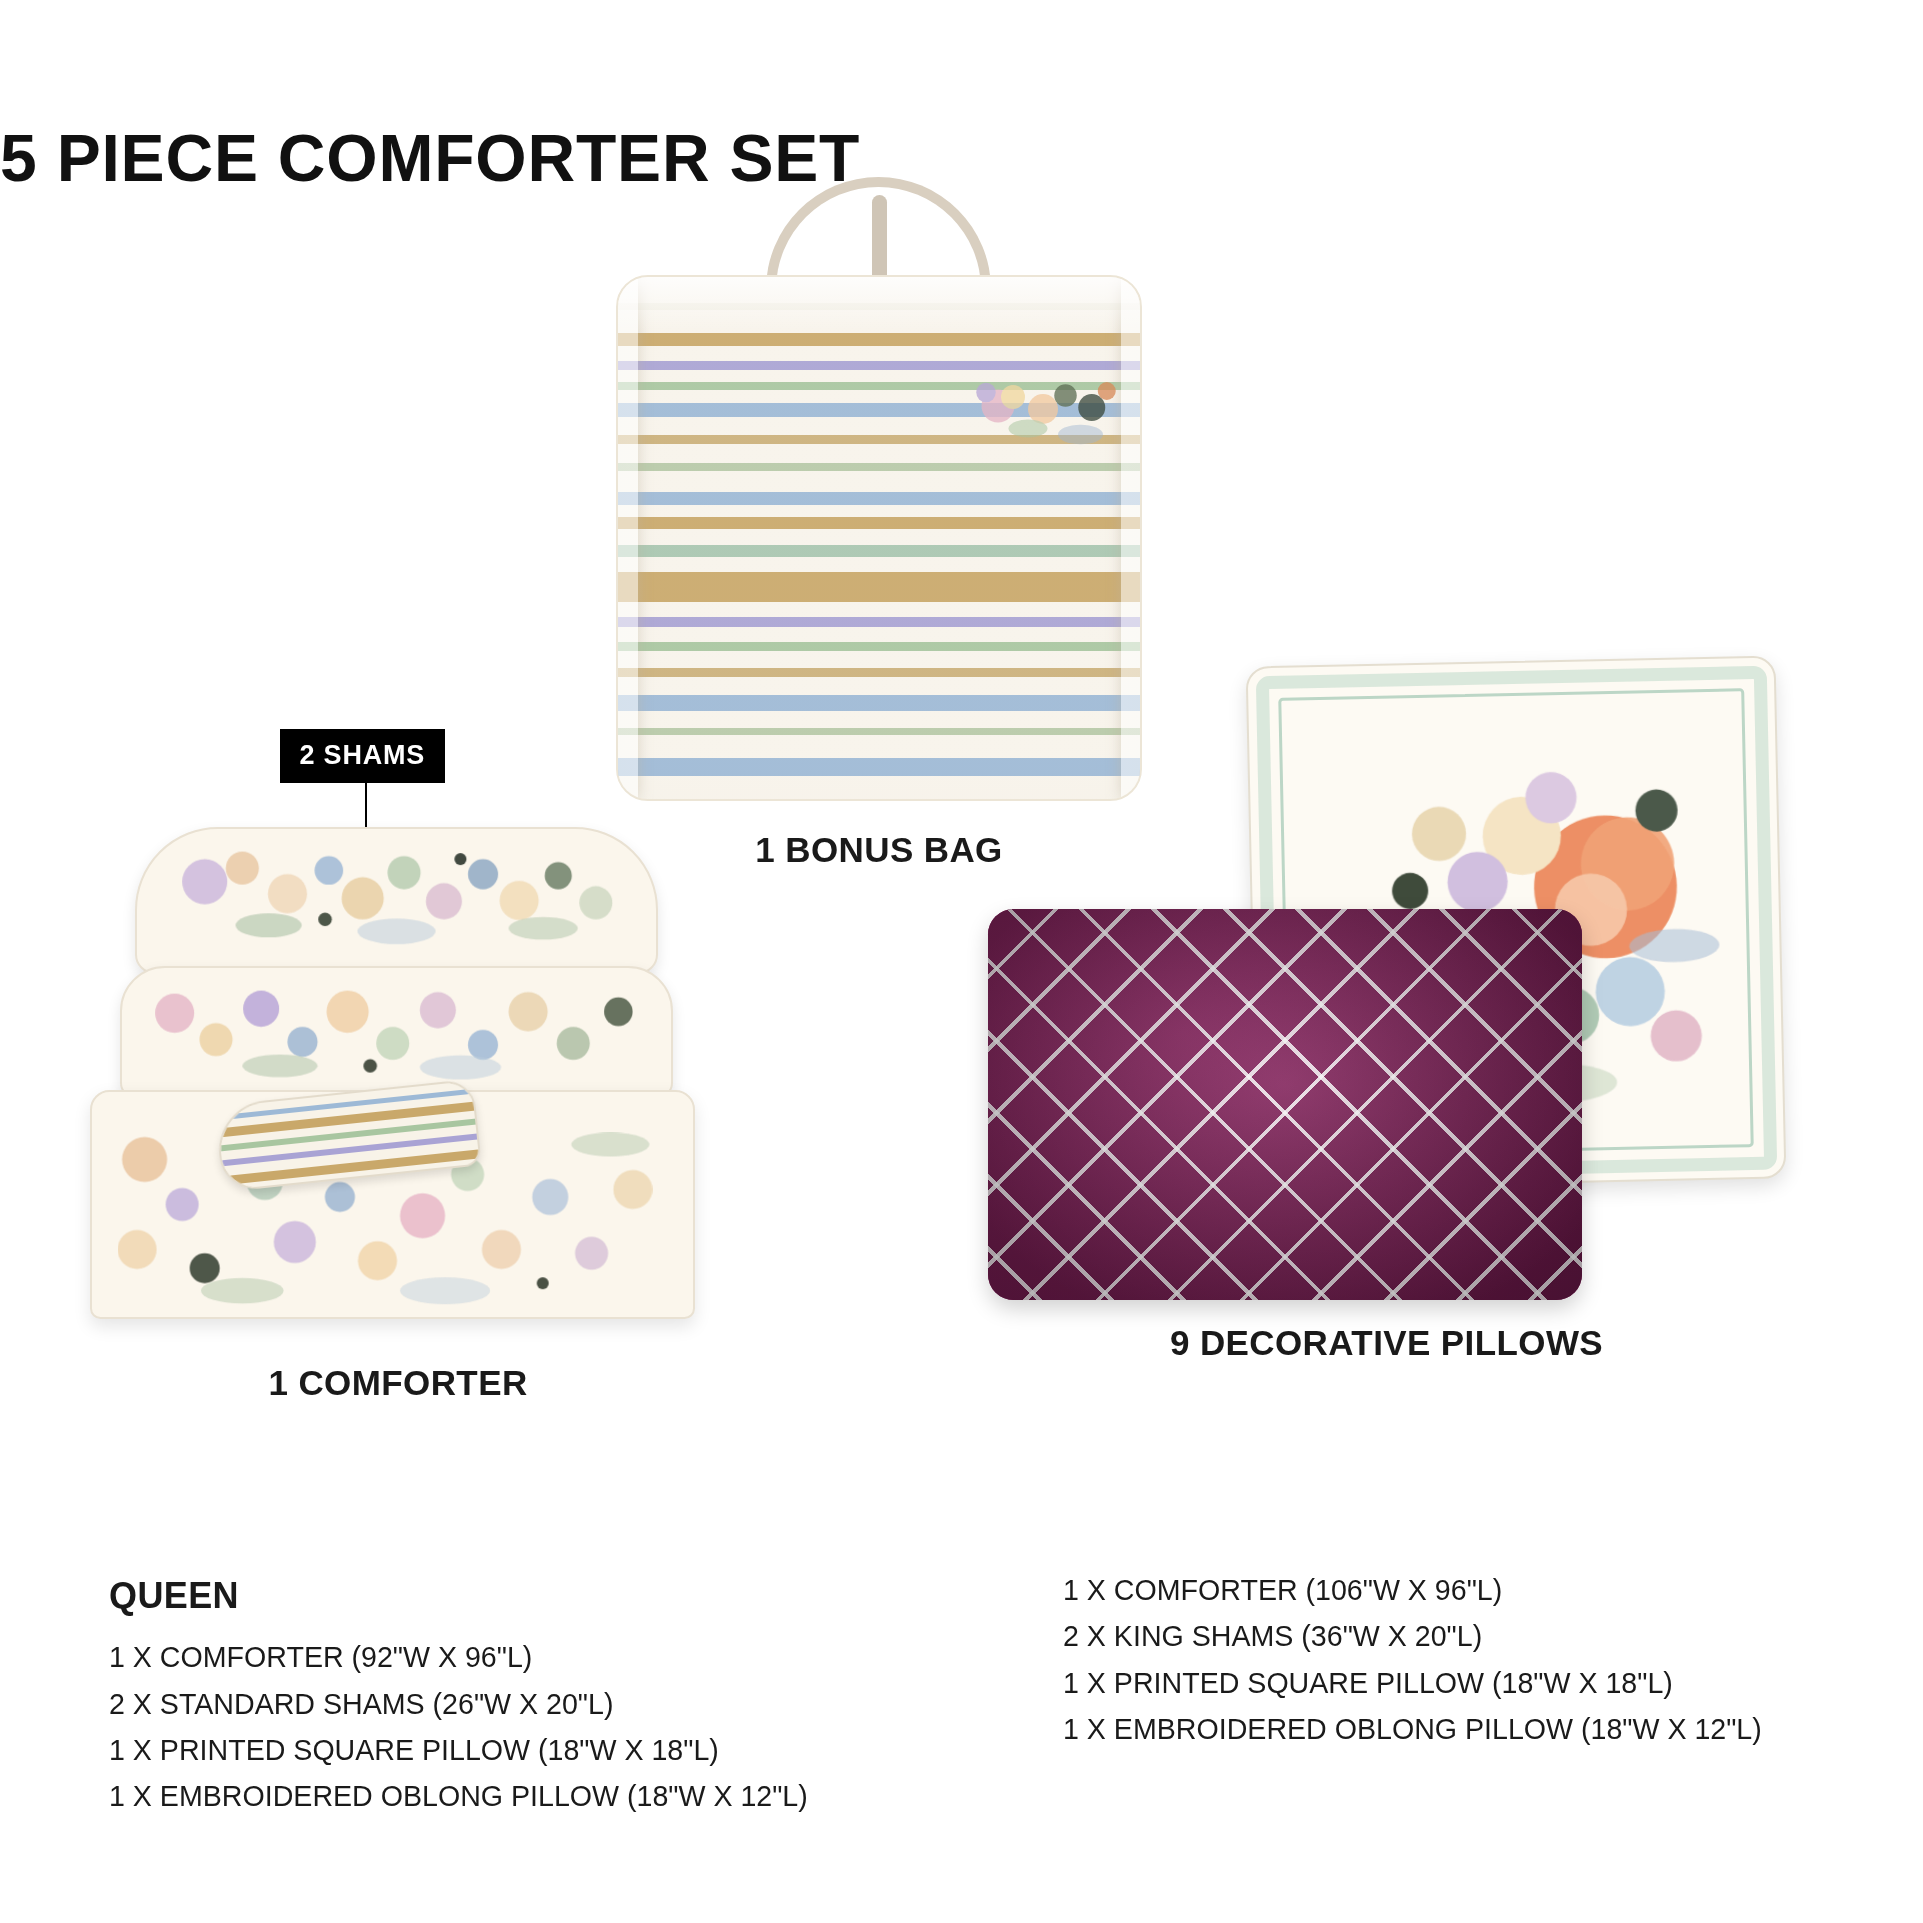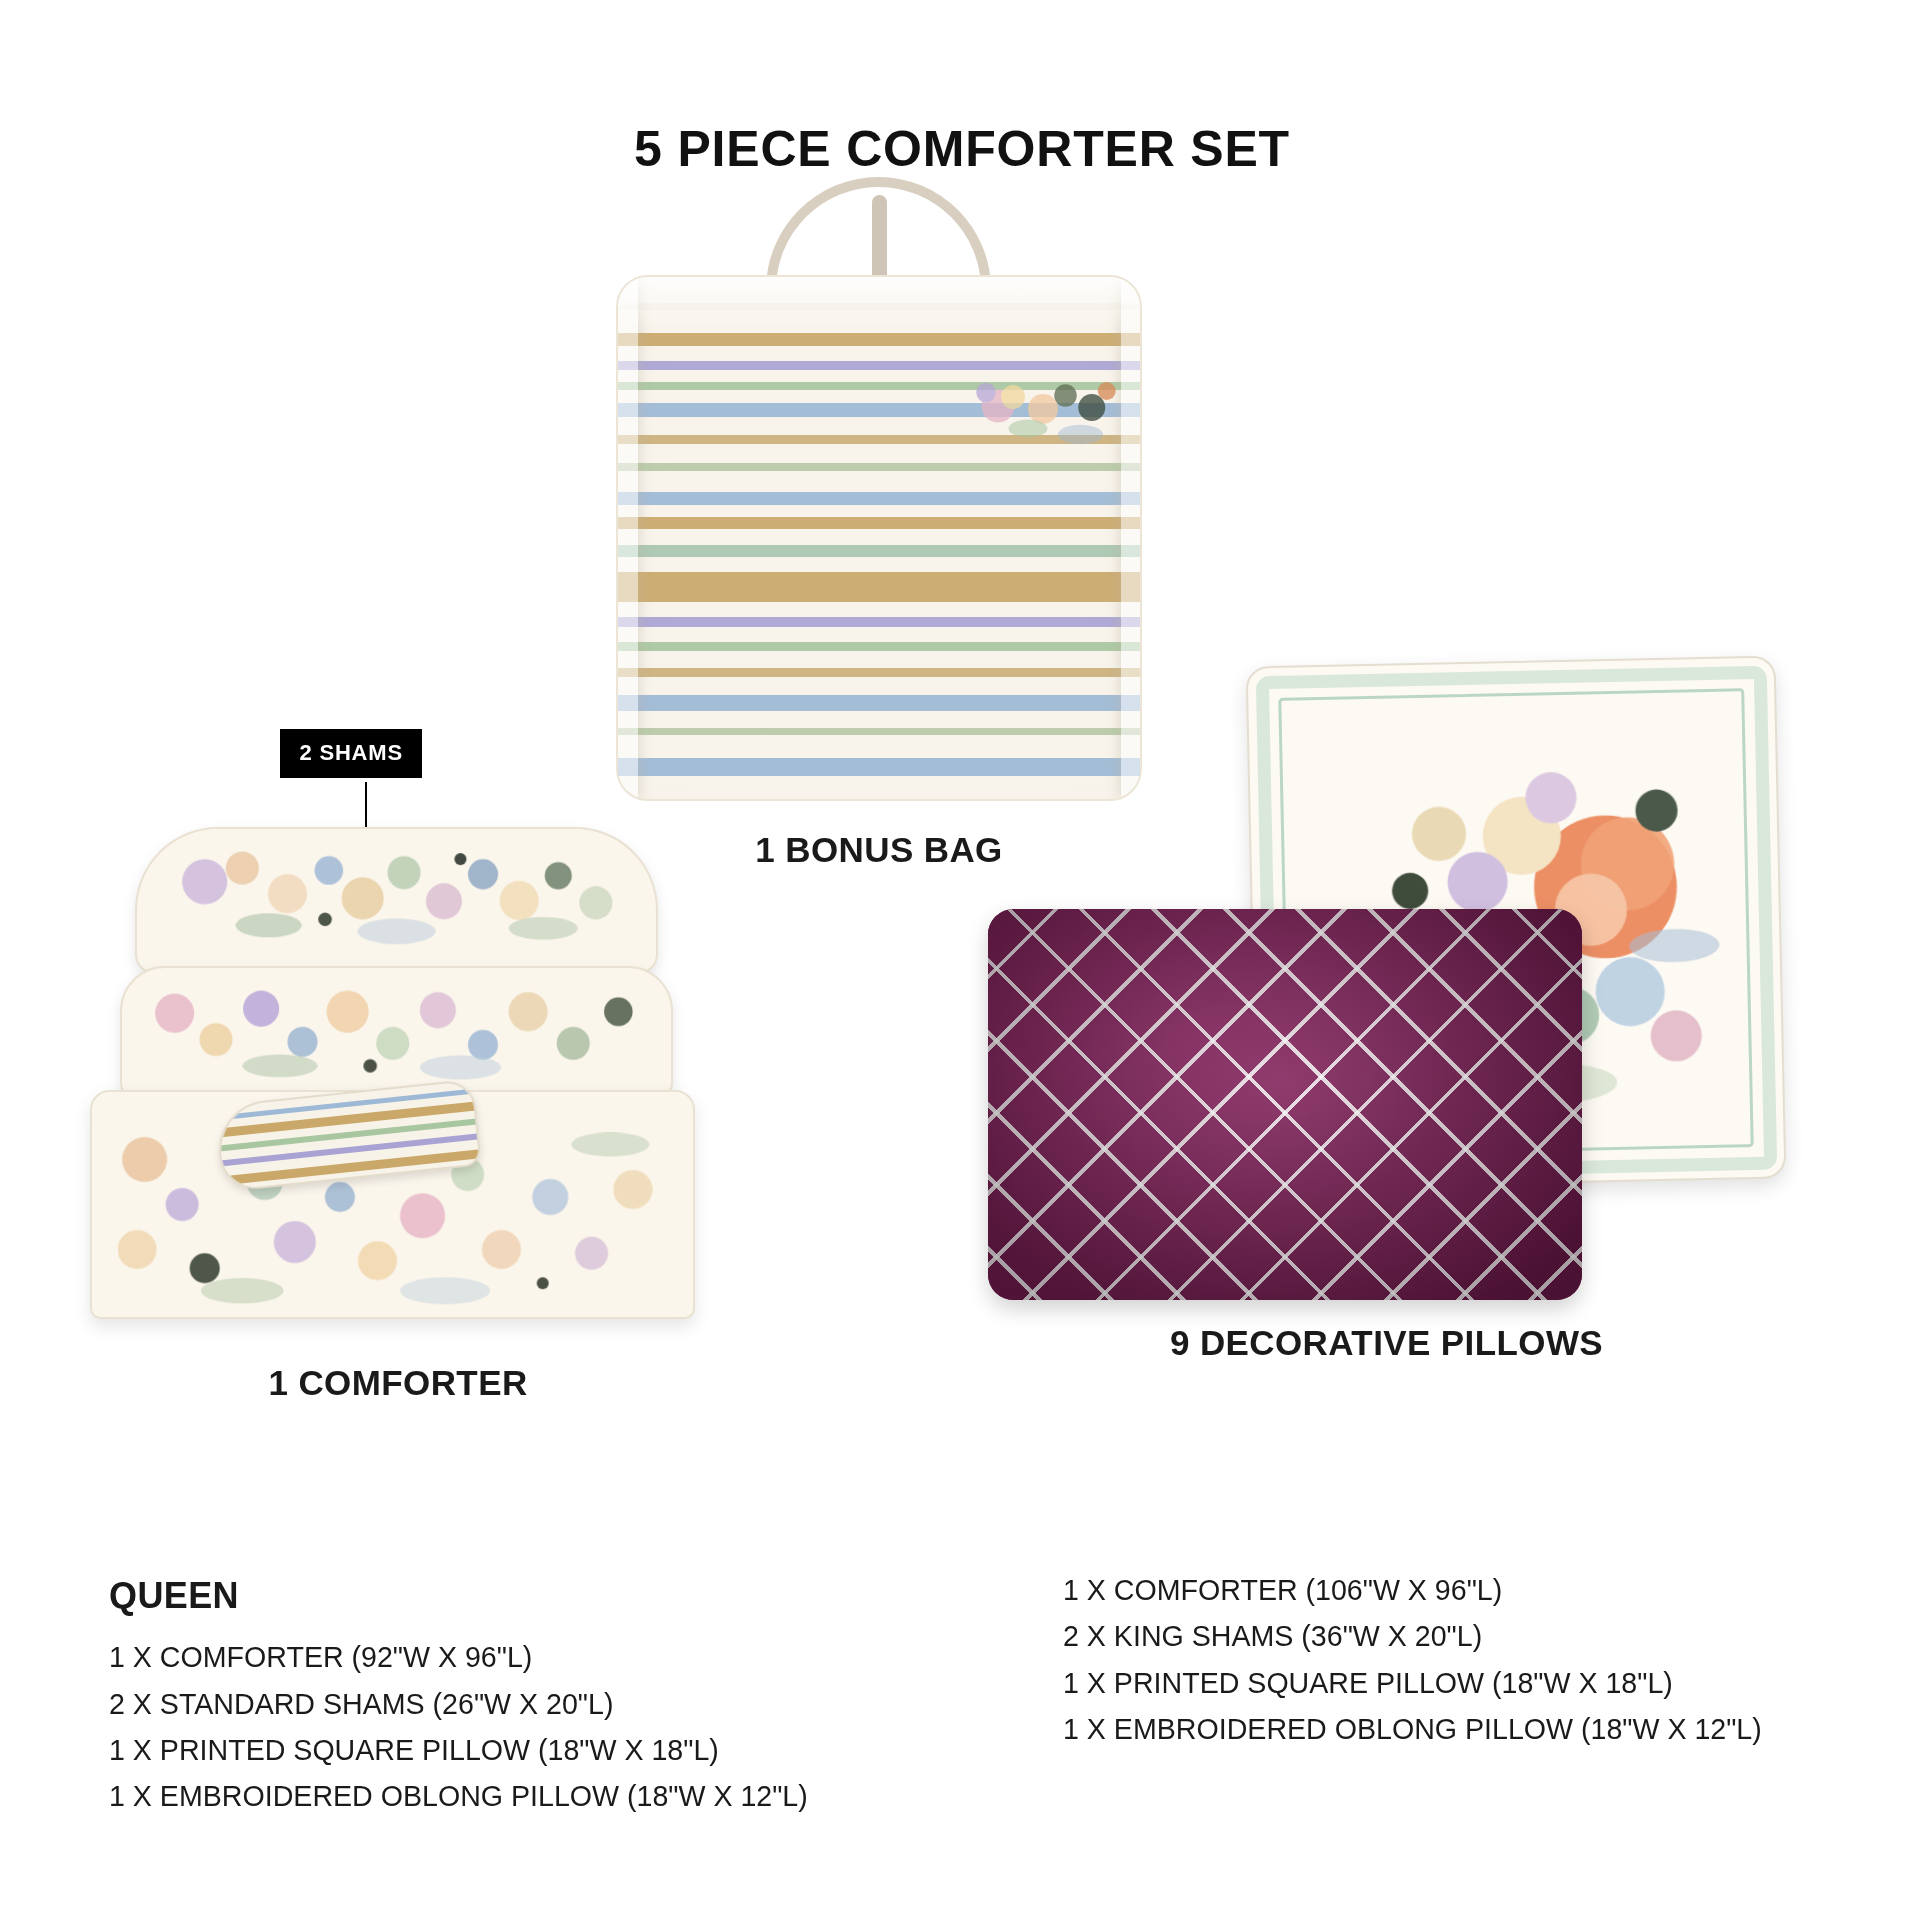--- a/index.html
+++ b/index.html
@@ -15,22 +15,22 @@
     color: #1a1a1a;
     overflow: hidden;
   }
 
   
   .main-title {
     position: absolute;
     top: 120px;
     left: 0;
     width: 1924px;
-    text-align: center;
-    font-size: 50px;
+    text-align: left;
+    font-size: 66px;
     font-weight: bold;
     letter-spacing: 0.8px;
     color: #111;
   }
 
   
   .caption {
     position: absolute;
     font-size: 35px;
     font-weight: bold;
@@ -209,21 +209,21 @@
   }
   .floral-svg { position: absolute; inset: 0; width: 100%; height: 100%; }
 
   
   .sham-badge {
     position: absolute;
     left: 280px;
     top: 729px;
     background: #000000;
     color: #ffffff;
-    font-size: 22px;
+    font-size: 27px;
     font-weight: bold;
     letter-spacing: 0.8px;
     padding: 10.5px 19.5px 12px 19.5px;
     white-space: nowrap;
   }
   .sham-leader {
     position: absolute;
     left: 365px;
     top: 782px;
     width: 2.3px;

